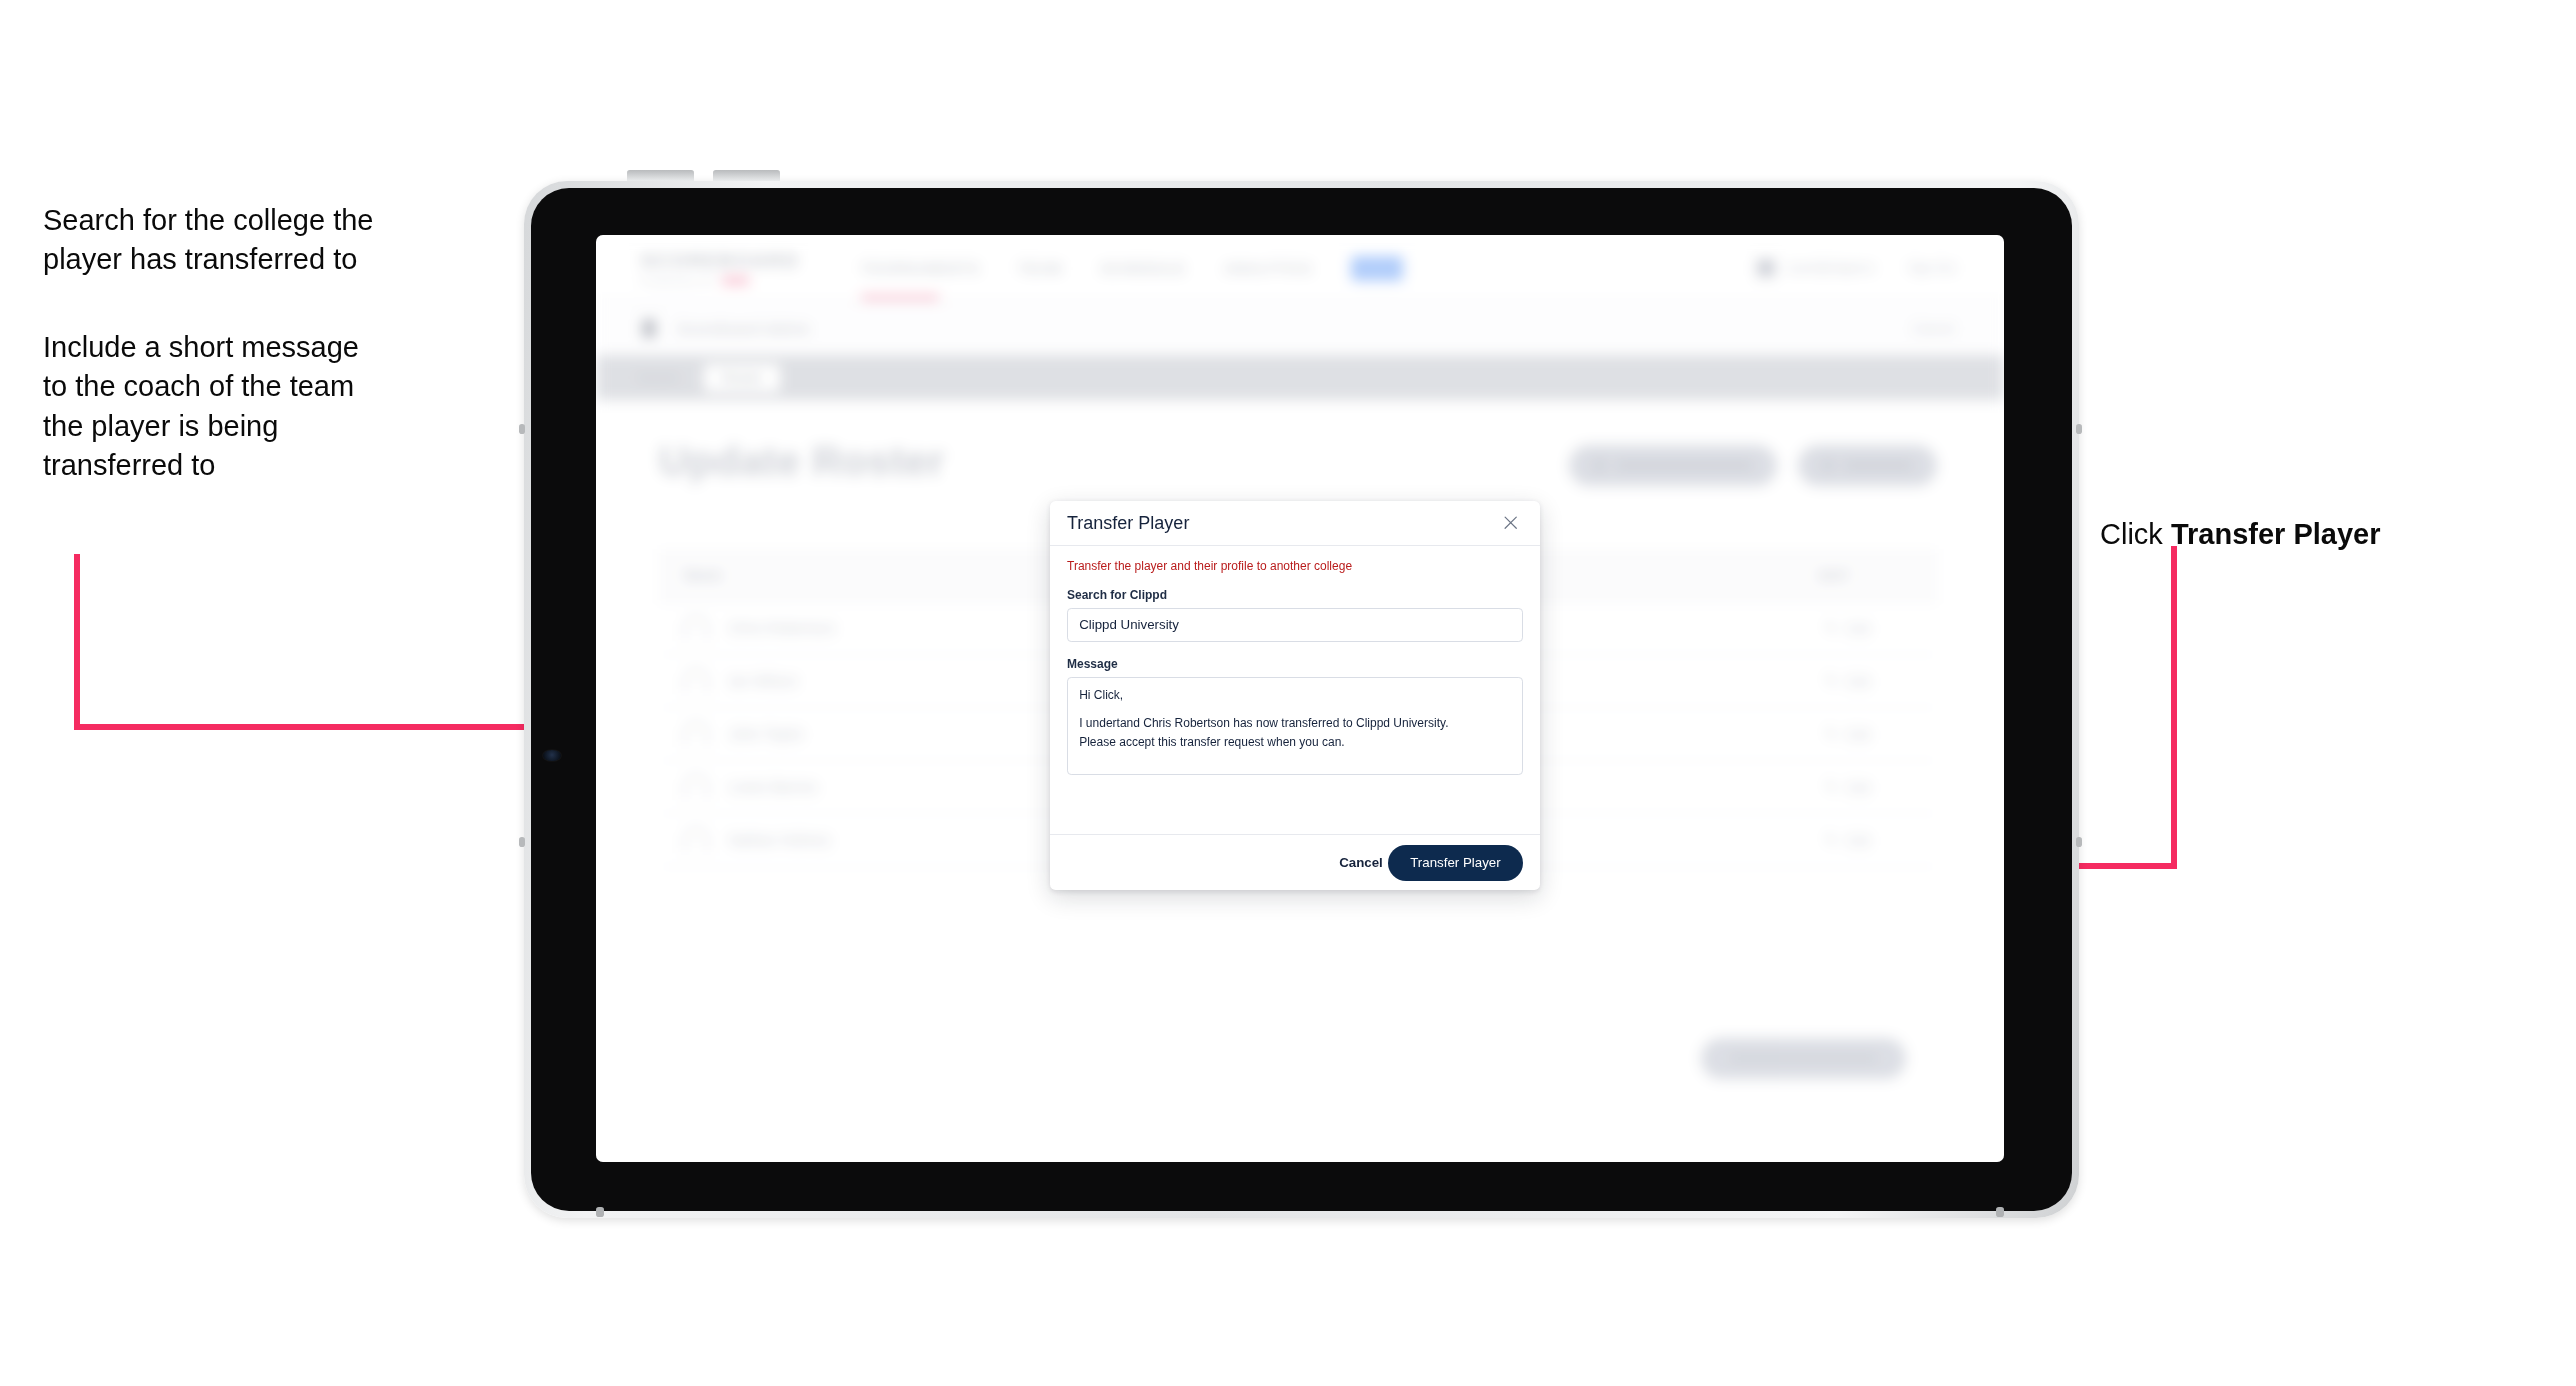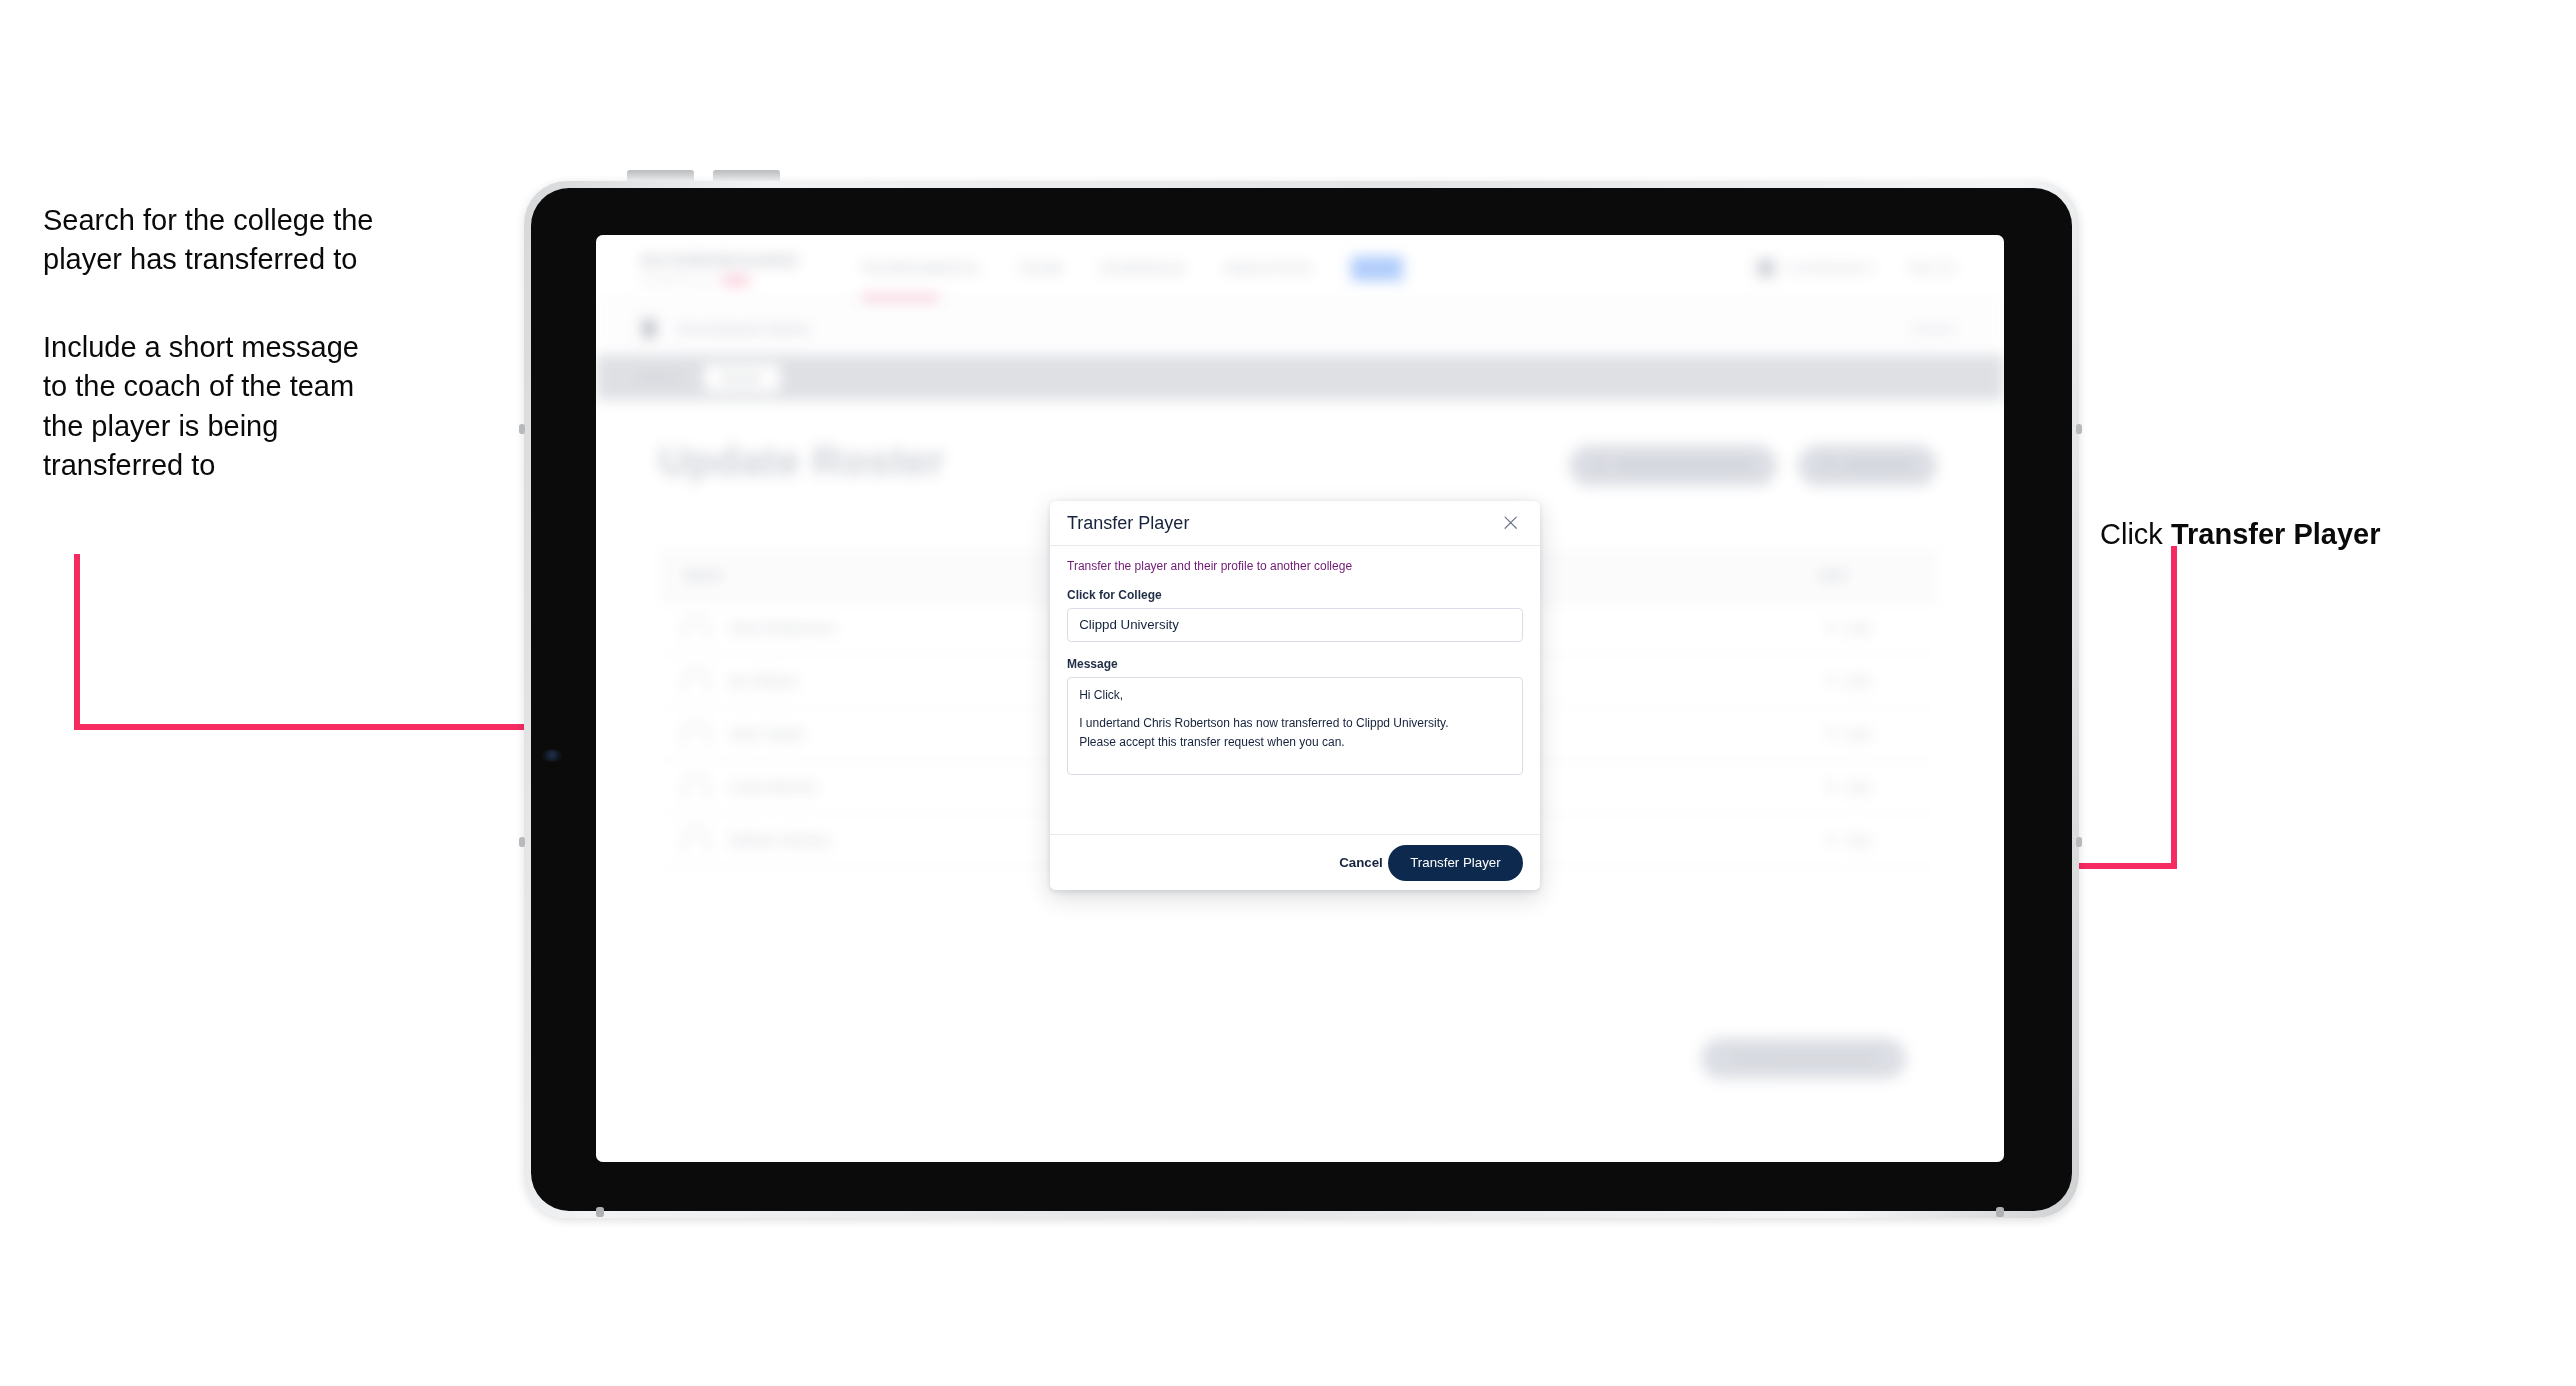--- a/index.html
+++ b/index.html
@@ -197,21 +197,21 @@
     display: flex; align-items: center; justify-content: space-between;
     border-bottom: 0.7px solid #e7e9ee;
   }
   .modal-title { font-size: 18px; color: #16233c; }
   .modal-close {
     width: 24px; height: 24px; display: flex; align-items: center; justify-content: center;
     cursor: pointer;
   }
   .modal-close svg { display: block; }
   .modal-body { padding: 12.6px 17px 8.4px 17px; flex: 1; }
-  .modal-desc { font-size: 12px; color: #701a75; margin-bottom: 15.4px; }
+  .modal-desc { font-size: 12px; color: #b91c1c; margin-bottom: 15.4px; }
   .field-label { font-size: 12px; color: #1f2d45; margin-bottom: 5.6px; font-weight: bold; }
   .field-label.second { margin-top: 15.4px; }
   .text-input {
     width: 100%; height: 34px;
     border: 0.7px solid #d9dde5; border-radius: 4.2px;
     background: #fff; padding: 0 11.2px;
     font-size: 13.3px; color: #16233c;
     font-family: Liberation Sans, sans-serif;
     display: flex; align-items: center;
   }
@@ -390,21 +390,21 @@
       <div class="modal-close">
         <svg width="15.4" height="15.4" viewBox="0 0 22 22" aria-hidden="true">
           <path d="M3 3 L19 19 M19 3 L3 19" stroke="#6b7485" stroke-width="1.7" fill="none" stroke-linecap="round"></path>
         </svg>
       </div>
     </div>
 
     <div class="modal-body">
       <div class="modal-desc">Transfer the player and their profile to another college</div>
 
-      <div class="field-label">Click for College</div>
+      <div class="field-label">Search for Clippd</div>
       <div class="text-input" placeholder="Search for College">Clippd University</div>
 
       <div class="field-label second">Message</div>
       <div class="textarea-box">
         <div class="ta-line">Hi Click,</div>
         <div class="ta-gap"></div>
         <div class="ta-line">I undertand Chris Robertson has now transferred to Clippd University.</div>
         <div class="ta-line">Please accept this transfer request when you can.</div>
       </div>
     </div>

